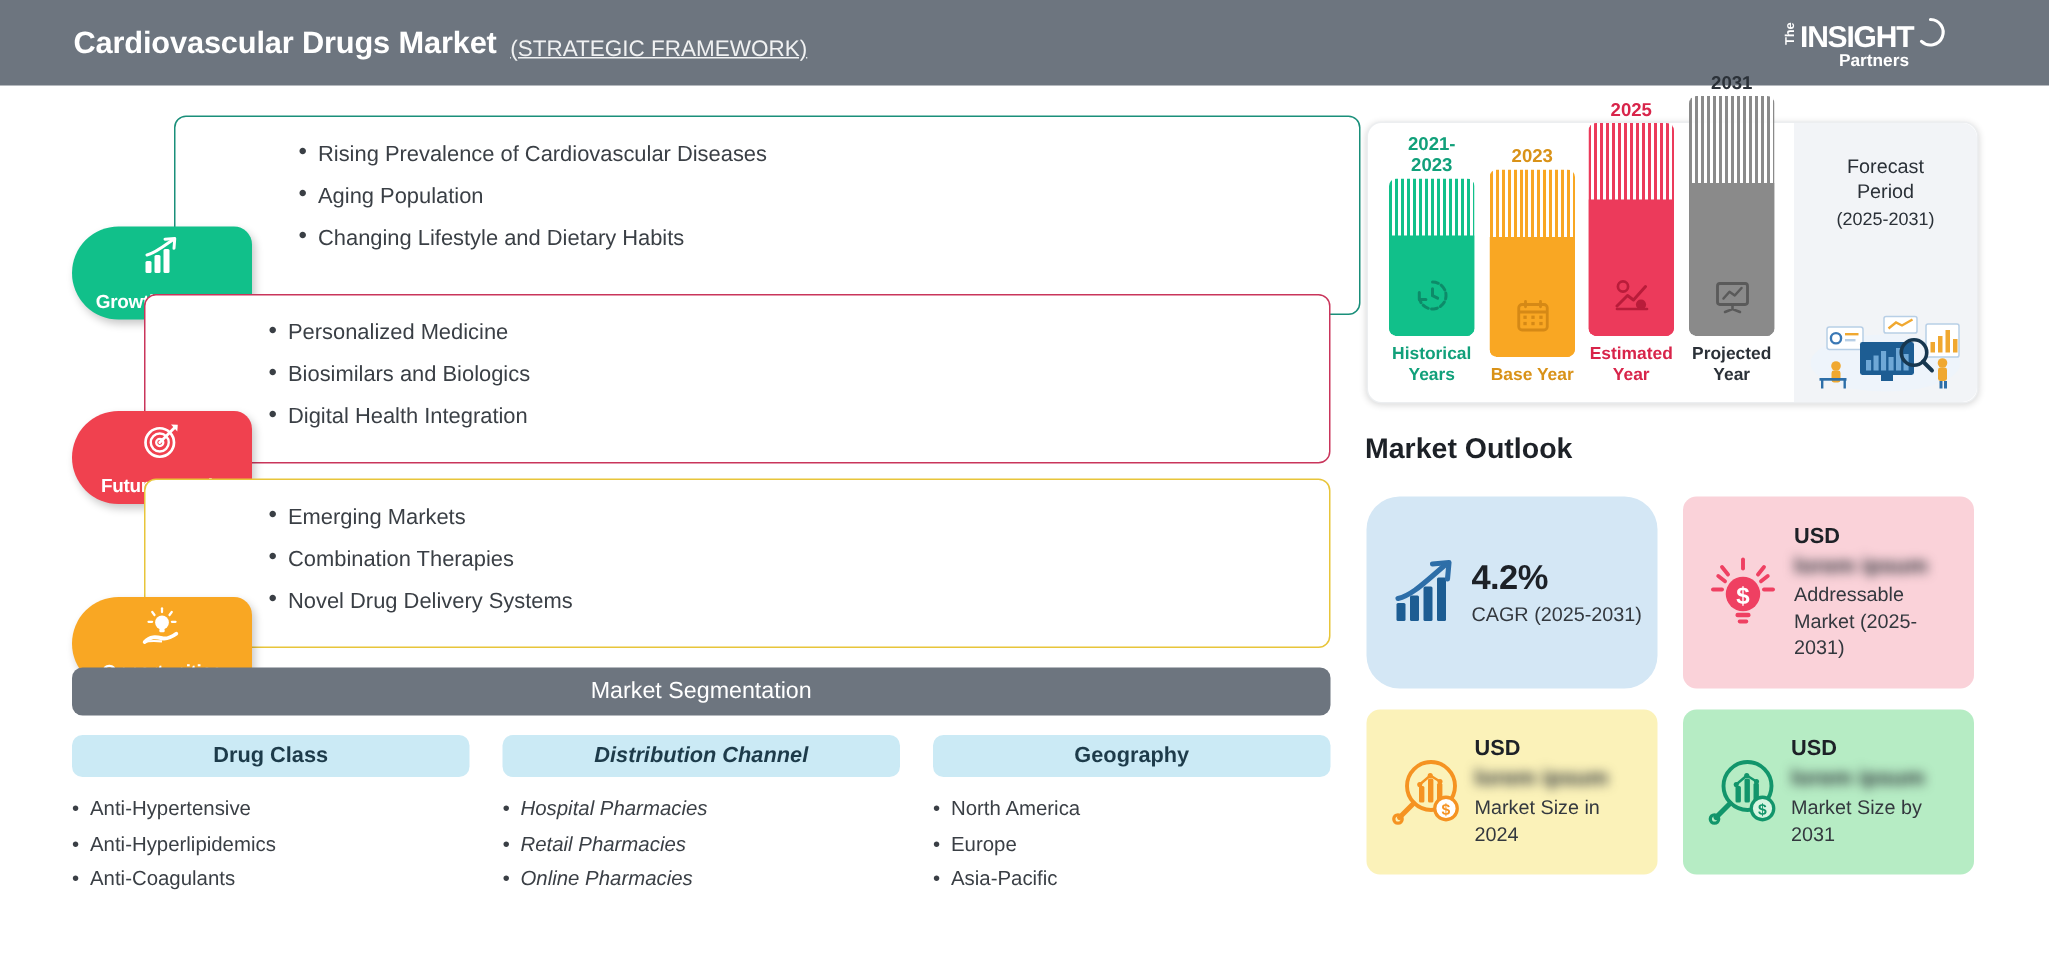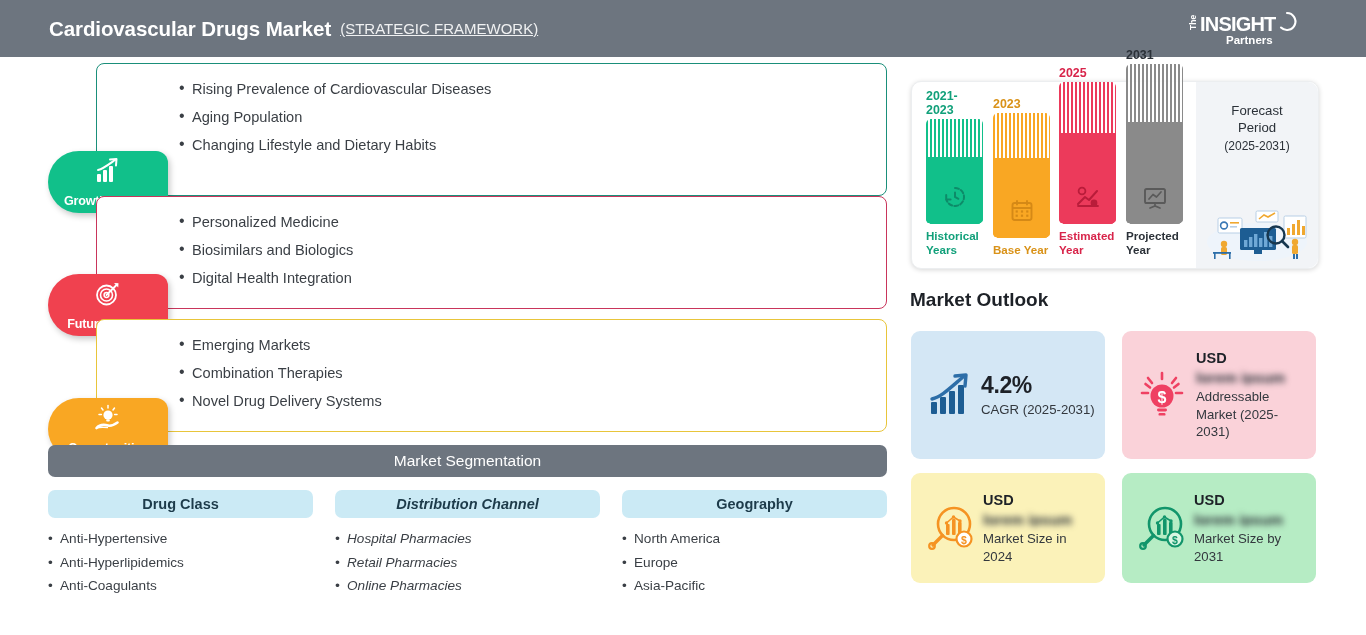--- a/index.html
+++ b/index.html
@@ -9,31 +9,31 @@
     font-family: "Liberation Sans", sans-serif;
     overflow: hidden;
   }
   #page { position: relative; width: 1366px; height: 635px; background: #fff; }
 
   
   .header {
     position: absolute; left: 0; top: 0; width: 1366px; height: 57px;
     background: #6d757f; display: flex; align-items: center;
   }
-  .header-title-wrap { display: flex; align-items: center; margin-left: 49px; }
+  .header-title-wrap { display: flex; align-items: flex-end; margin-left: 49px; }
   .header-title { color: #ffffff; font-size: 20.5px; font-weight: bold; letter-spacing: -0.1px; }
   .header-sub { color: #f0f1f2; font-size: 15px; font-weight: normal; margin-left: 9px; text-decoration: underline; }
 
   .logo { position: absolute; right: 60px; top: 9px; width: 120px; height: 40px; }
 
   
   .left-col { position: absolute; left: 0; top: 57px; width: 900px; height: 578px; }
 
   .row { position: absolute; left: 96px; width: 791px; border-radius: 8px; background: #fff; }
-  .row.green  { top: 6px;  height: 133px; border: 1.4px solid #1a8f7a; }
+  .row.green  { top: 20px;  height: 133px; border: 1.4px solid #1a8f7a; margin-left: 20px; }
   .row.red    { top: 139px; height: 113px; border: 1.4px solid #c9355b; }
   .row.orange { top: 262px; height: 113px; border: 1.4px solid #e8c53a; }
 
   .bullets { padding: 11px 0 0 95px; }
   .bullets li { list-style: none; font-size: 14.6px; color: #3a3f45; line-height: 28px; position: relative; }
   .bullets li:before {
     content: "\2022"; position: absolute; left: -13px; top: -1px;
     color: #3a3f45; font-size: 16px;
   }
 
@@ -77,21 +77,21 @@
   
   .right-col { position: absolute; left: 900px; top: 57px; width: 466px; height: 578px; }
 
   .timeline-card {
     position: absolute; left: 11px; top: 24px; width: 408px; height: 188px;
     background: #ffffff; border-radius: 10px;
     box-shadow: 0 1px 5px rgba(0,0,0,0.16);
     border: 1px solid #eceef0;
   }
   .tl-bars { position: absolute; left: 6px; top: 0; width: 275px; height: 100%; }
-  .tl-item { position: absolute; bottom: 12px; width: 57px; }
+  .tl-item { position: absolute; bottom: 12px; width: 57px; text-align: center; }
   .tl-i0 { left: 8px; }
   .tl-i1 { left: 75px; }
   .tl-i2 { left: 141px; }
   .tl-i3 { left: 208px; }
   .tl-year { font-size: 12.4px; font-weight: bold; margin-bottom: 2px; }
   .tl-bar { position: relative; width: 57px; border-radius: 5px 5px 5px 5px; overflow: hidden; }
   .tl-stripe { height: 100%; width: 100%; }
   .tl-solid { position: absolute; left: 0; bottom: 0; width: 100%; border-radius: 0 0 5px 5px; }
   .tl-bicon { position: absolute; left: 50%; bottom: 14px; transform: translateX(-50%); width: 26px; height: 26px; opacity: .75; }
   .tl-name { font-size: 11.6px; font-weight: bold; line-height: 13.5px; margin-top: 5px; }
@@ -104,21 +104,21 @@
   .fc-t1 { font-size: 13.2px; color: #2b3138; line-height: 17px; }
   .fc-t2 { font-size: 12px; color: #2b3138; margin-top: 3px; }
   .fc-illu { position: absolute; left: 6px; bottom: 6px; width: 110px; height: 60px; }
 
   .outlook-title {
     position: absolute; left: 10px; top: 232px;
     font-size: 19px; font-weight: bold; color: #1d2127;
   }
 
   .ocard { position: absolute; border-radius: 9px; }
-  .ocard.o0 { left: 11px;  top: 274px; width: 194px; height: 128px; background: #d4e7f5; }
+  .ocard.o0 { left: 11px;  top: 274px; width: 194px; height: 128px; background: #d4e7f5; border-radius: 22px; }
   .ocard.o1 { left: 222px; top: 274px; width: 194px; height: 128px; background: #fad2d9; }
   .ocard.o2 { left: 11px;  top: 416px; width: 194px; height: 110px; background: #fbf2b9; }
   .ocard.o3 { left: 222px; top: 416px; width: 194px; height: 110px; background: #b6ecc4; }
 
   .oc-icon { position: absolute; left: 14px; top: 50%; transform: translateY(-50%); width: 52px; height: 52px; }
   .oc-body { position: absolute; left: 74px; right: 8px; top: 50%; transform: translateY(-50%); }
   .oc-big { font-size: 23px; font-weight: bold; color: #1d2127; letter-spacing: -0.4px; }
   .oc-sub { font-size: 13.2px; color: #33383e; line-height: 17.5px; margin-top: 2px; }
   .oc-usd { font-size: 14.5px; font-weight: bold; color: #1d2127; }
   .oc-blur {

